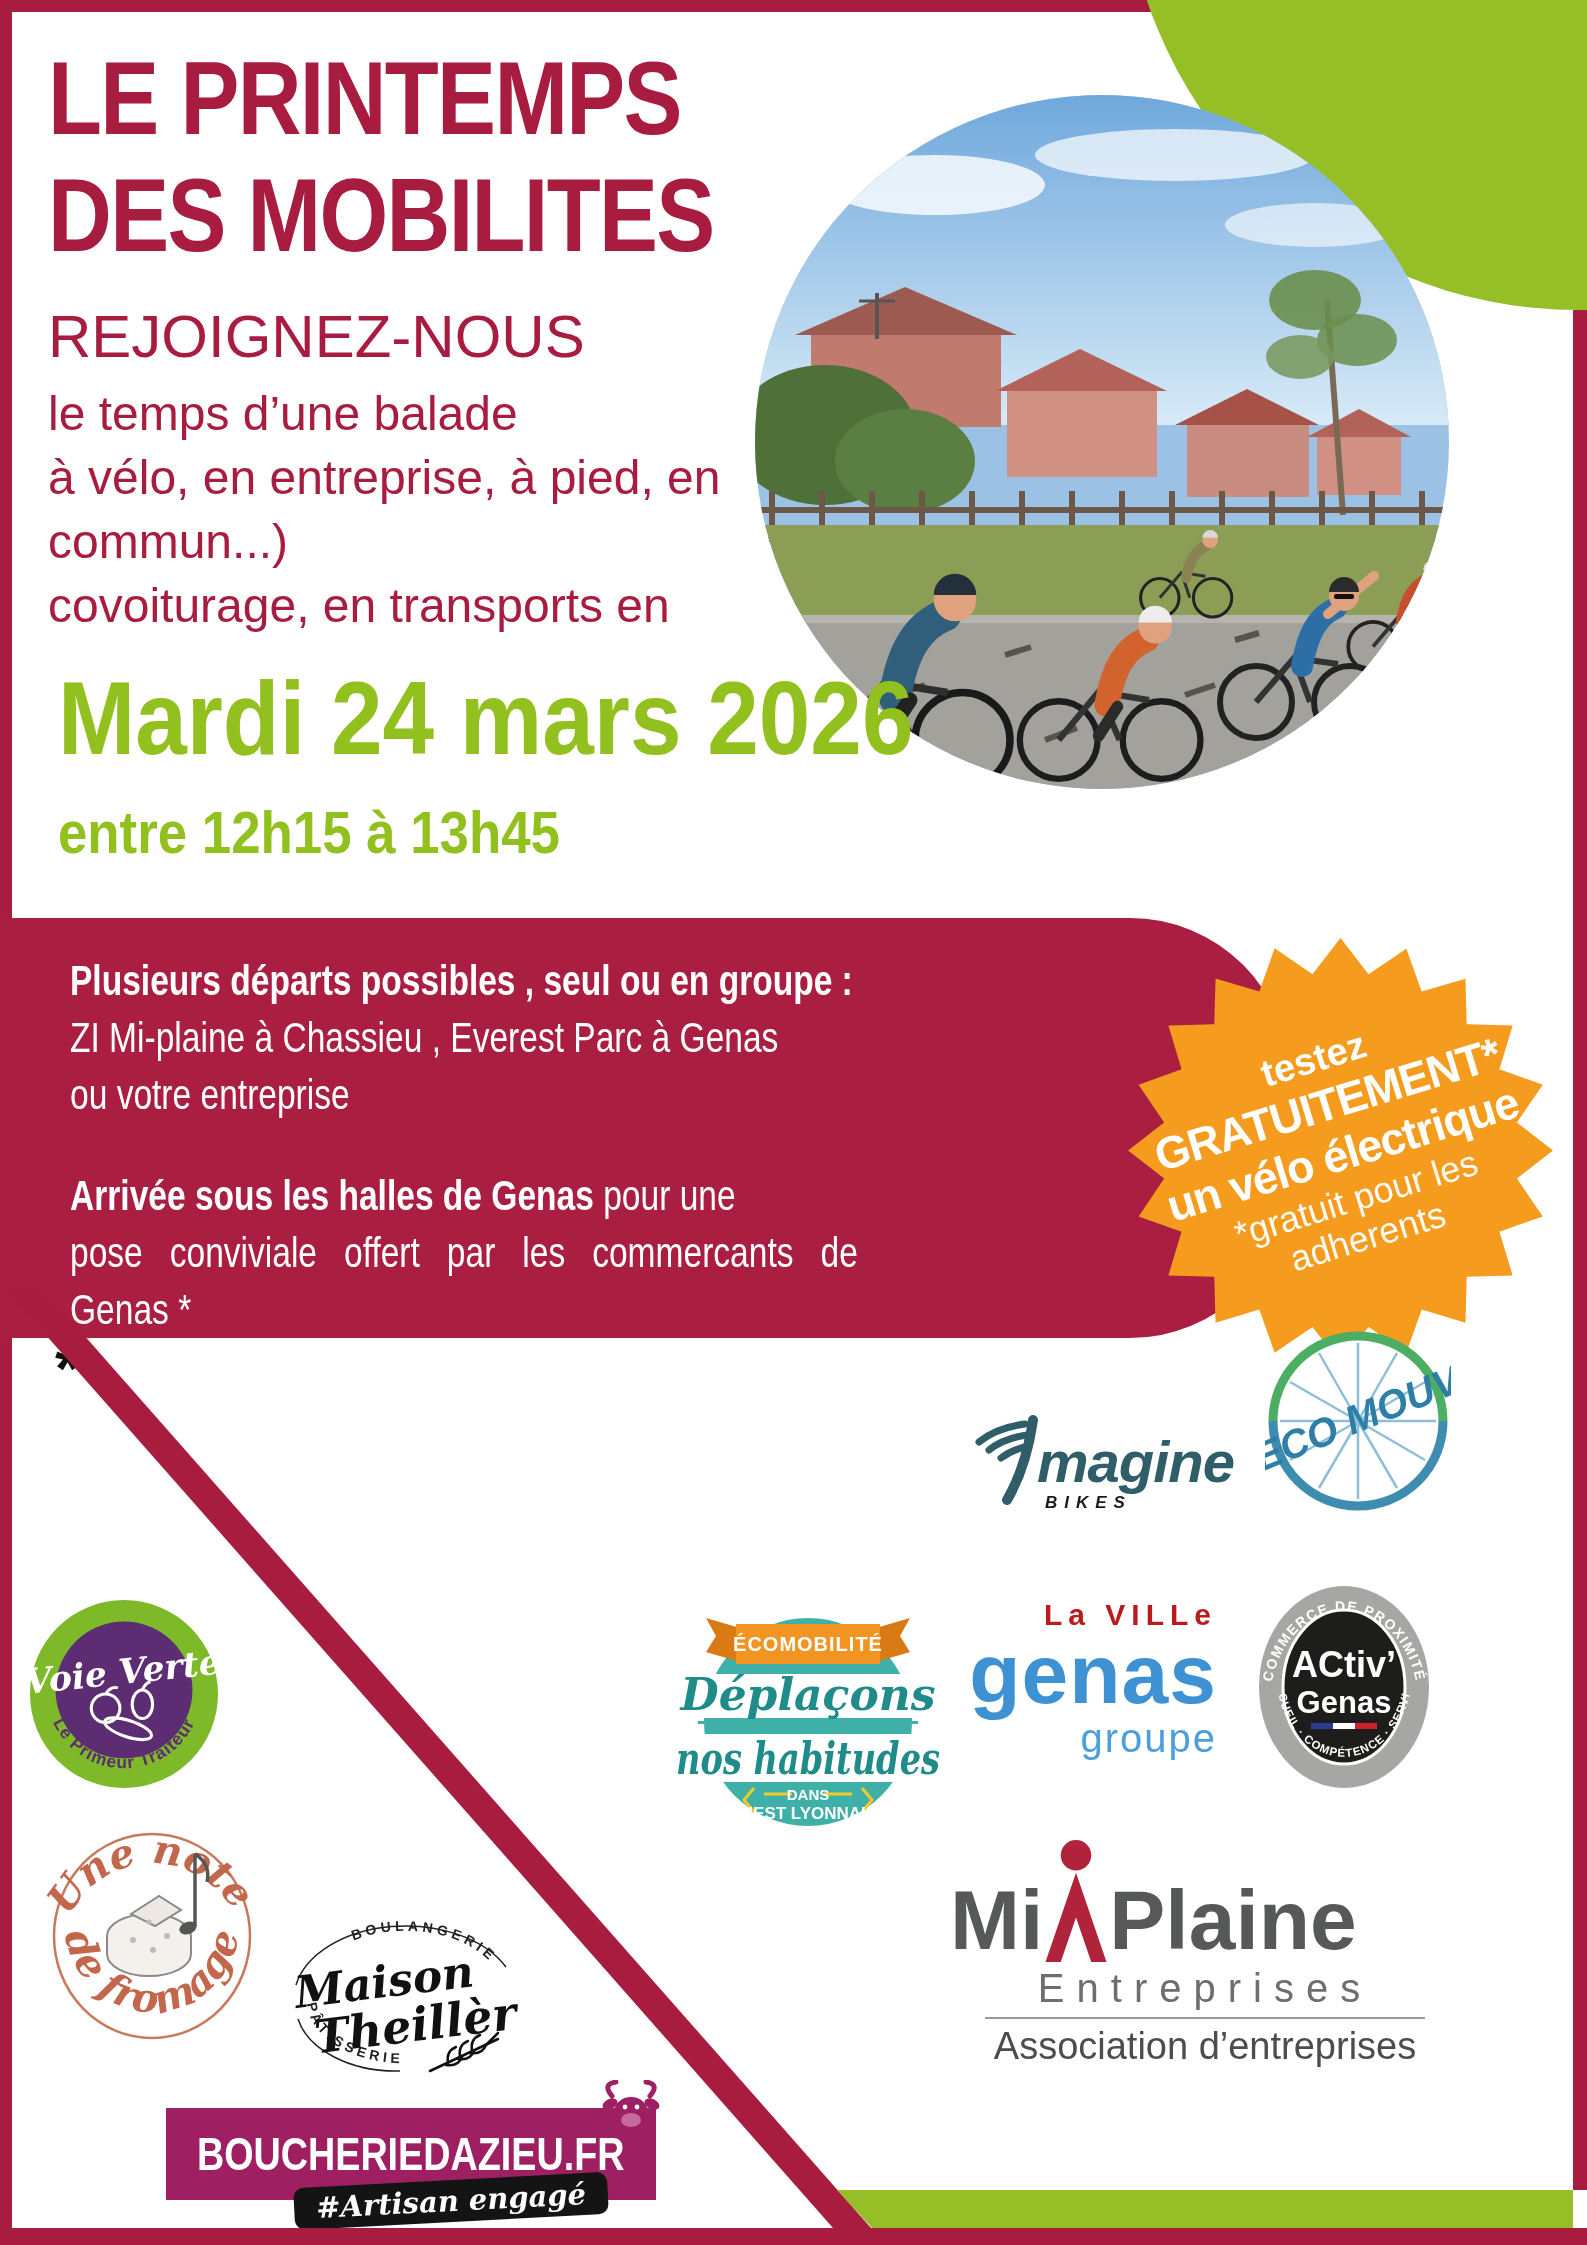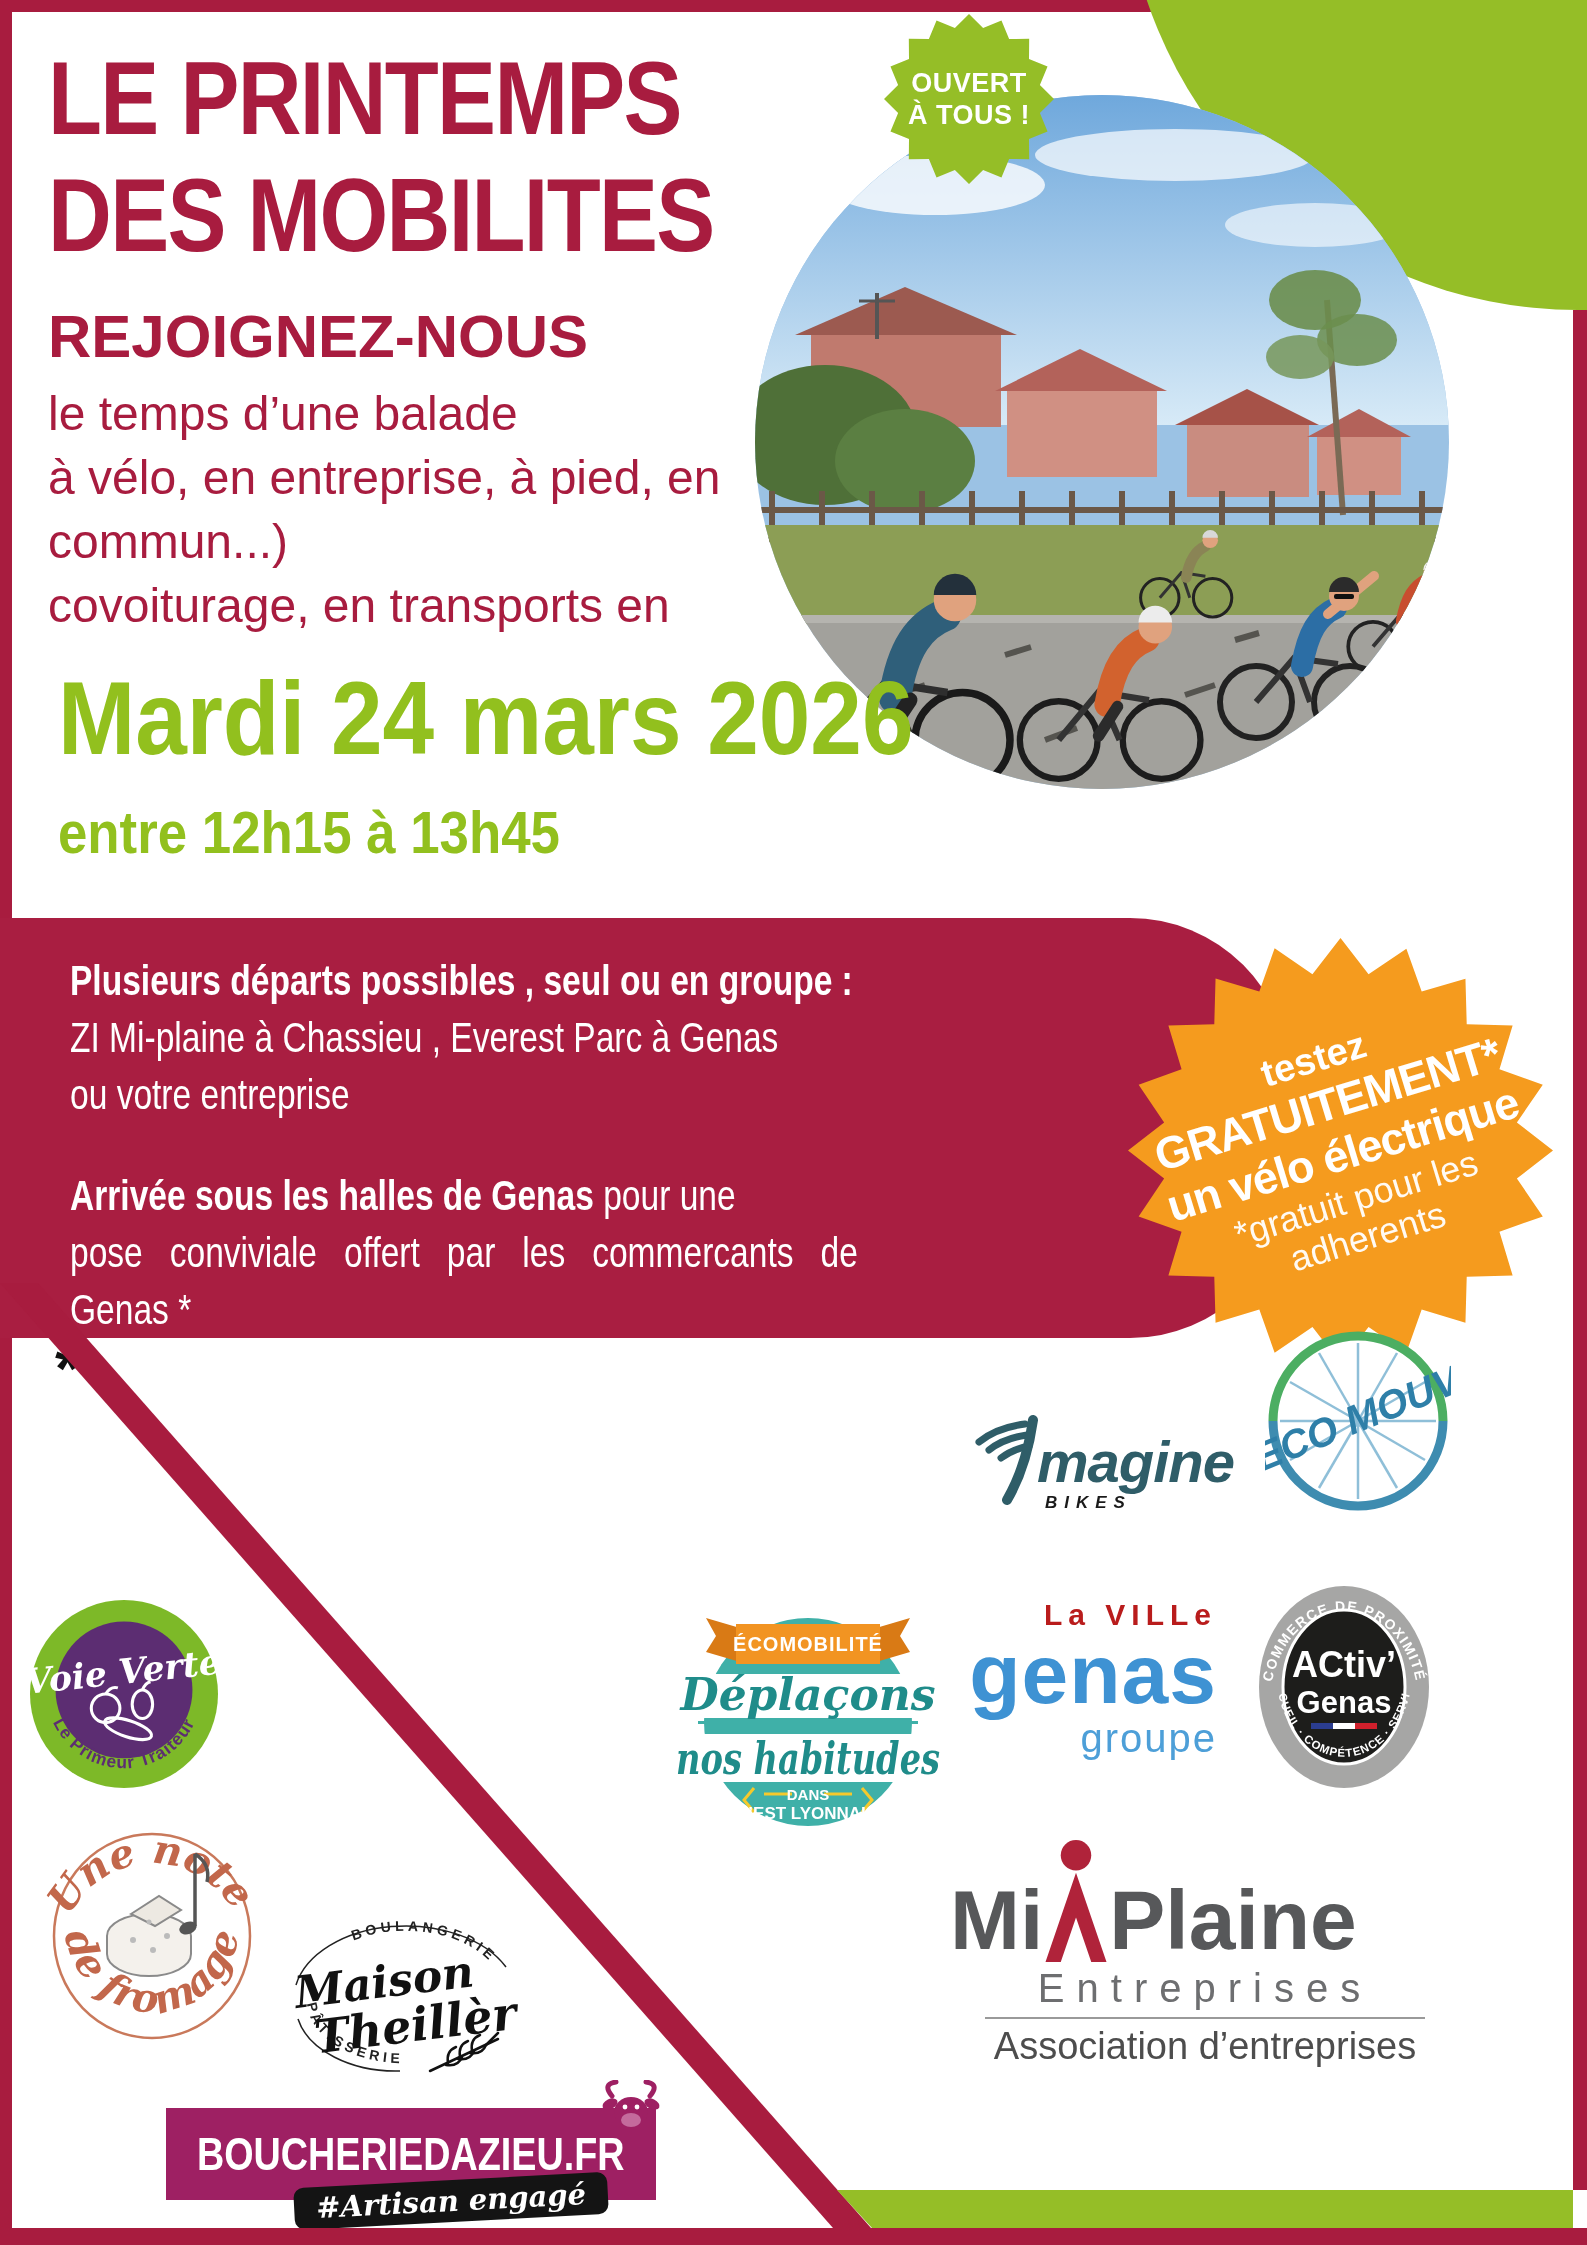--- a/index.html
+++ b/index.html
@@ -13,21 +13,21 @@
   .bar-bottom{left:0;top:2228px;width:1587px;height:17px;background:#A81C3F;}
   .green-corner{left:1123px;top:-600px;width:910px;height:910px;border-radius:50%;background:#95BE27;}
   
   .photo{left:755px;top:95px;width:694px;height:694px;border-radius:50%;overflow:hidden;background:#9bc2e4;}
   
   .star16{clip-path:polygon(50% 0%,58.3% 8.3%,69.1% 3.8%,73.6% 14.7%,85.4% 14.6%,85.3% 26.4%,96.2% 30.9%,91.7% 41.7%,100% 50%,91.7% 58.3%,96.2% 69.1%,85.3% 73.6%,85.4% 85.4%,73.6% 85.3%,69.1% 96.2%,58.3% 91.7%,50% 100%,41.7% 91.7%,30.9% 96.2%,26.4% 85.3%,14.6% 85.4%,14.7% 73.6%,3.8% 69.1%,8.3% 58.3%,0% 50%,8.3% 41.7%,3.8% 30.9%,14.7% 26.4%,14.6% 14.6%,26.4% 14.7%,30.9% 3.8%,41.7% 8.3%);}
   .open-badge{left:884px;top:14px;width:170px;height:170px;background:#95BE27;display:flex;flex-direction:column;align-items:center;justify-content:center;}
   .open-badge div{color:#fff;font-weight:bold;font-size:27px;line-height:32px;letter-spacing:.5px;}
   
   .title{left:48px;top:40px;color:#A81C3F;font-weight:bold;font-size:104px;line-height:117px;letter-spacing:-2px;transform:scaleX(.85);transform-origin:0 0;white-space:nowrap;}
-  .subtitle{left:48px;top:302px;color:#A81C3F;font-weight:bold;font-size:60px;white-space:nowrap;}
+  .subtitle{left:48px;top:302px;color:#A81C3F;font-weight:normal;font-size:60px;white-space:nowrap;}
   .intro{left:48px;top:382px;color:#A81C3F;font-size:48px;line-height:64px;white-space:nowrap;}
   .date{left:58px;top:660px;color:#92C01E;font-weight:bold;font-size:103px;transform:scaleX(.9);transform-origin:0 0;white-space:nowrap;}
   .time{left:58px;top:798px;color:#92C01E;font-weight:bold;font-size:60px;transform:scaleX(.88);transform-origin:0 0;white-space:nowrap;}
   
   .red-block{left:0;top:918px;width:1290px;height:420px;background:#A91E41;border-radius:0 160px 160px 0;}
   .rb-text{position:absolute;left:70px;top:34px;width:1020px;color:#fff;font-size:43px;line-height:57px;transform:scaleX(.78);transform-origin:0 0;white-space:nowrap;}
   .rb-text .sp{height:44px;}
   .rb-text .just{width:1010px;text-align:justify;text-align-last:justify;white-space:normal;}
   .b{font-weight:bold;}
   
@@ -177,24 +177,20 @@
         <circle cx="54" cy="64" r="38" fill="none" stroke="#1a1a1a" stroke-width="6"></circle>
         <path d="M-48 64 L-8 18 L42 26 M-8 18 L14 64" stroke="#2e2e2e" stroke-width="6" fill="none"></path>
         <path d="M0 30 C6 -10 20 -28 40 -36" stroke="#2F5F7A" stroke-width="26" fill="none" stroke-linecap="round"></path>
         <path d="M12 32 L-8 62" stroke="#222" stroke-width="12" stroke-linecap="round"></path>
         <circle cx="48" cy="-48" r="17" fill="#E0A27E"></circle>
         <path d="M31 -52 a17 17 0 0 1 34 0 z" fill="#23303b"></path>
       </g>
     </svg>
   </div>
 
-  <div class="abs open-badge star16">
-    <div>OUVERT</div>
-    <div>À TOUS !</div>
-  </div>
 
   <div class="abs title">
     <div>LE PRINTEMPS</div>
     <div>DES MOBILITES</div>
   </div>
   <div class="abs subtitle">REJOIGNEZ-NOUS</div>
   <div class="abs intro">
     <div>le temps d’une balade</div>
     <div>à vélo, en entreprise, à pied, en</div>
     <div>commun...)</div>

